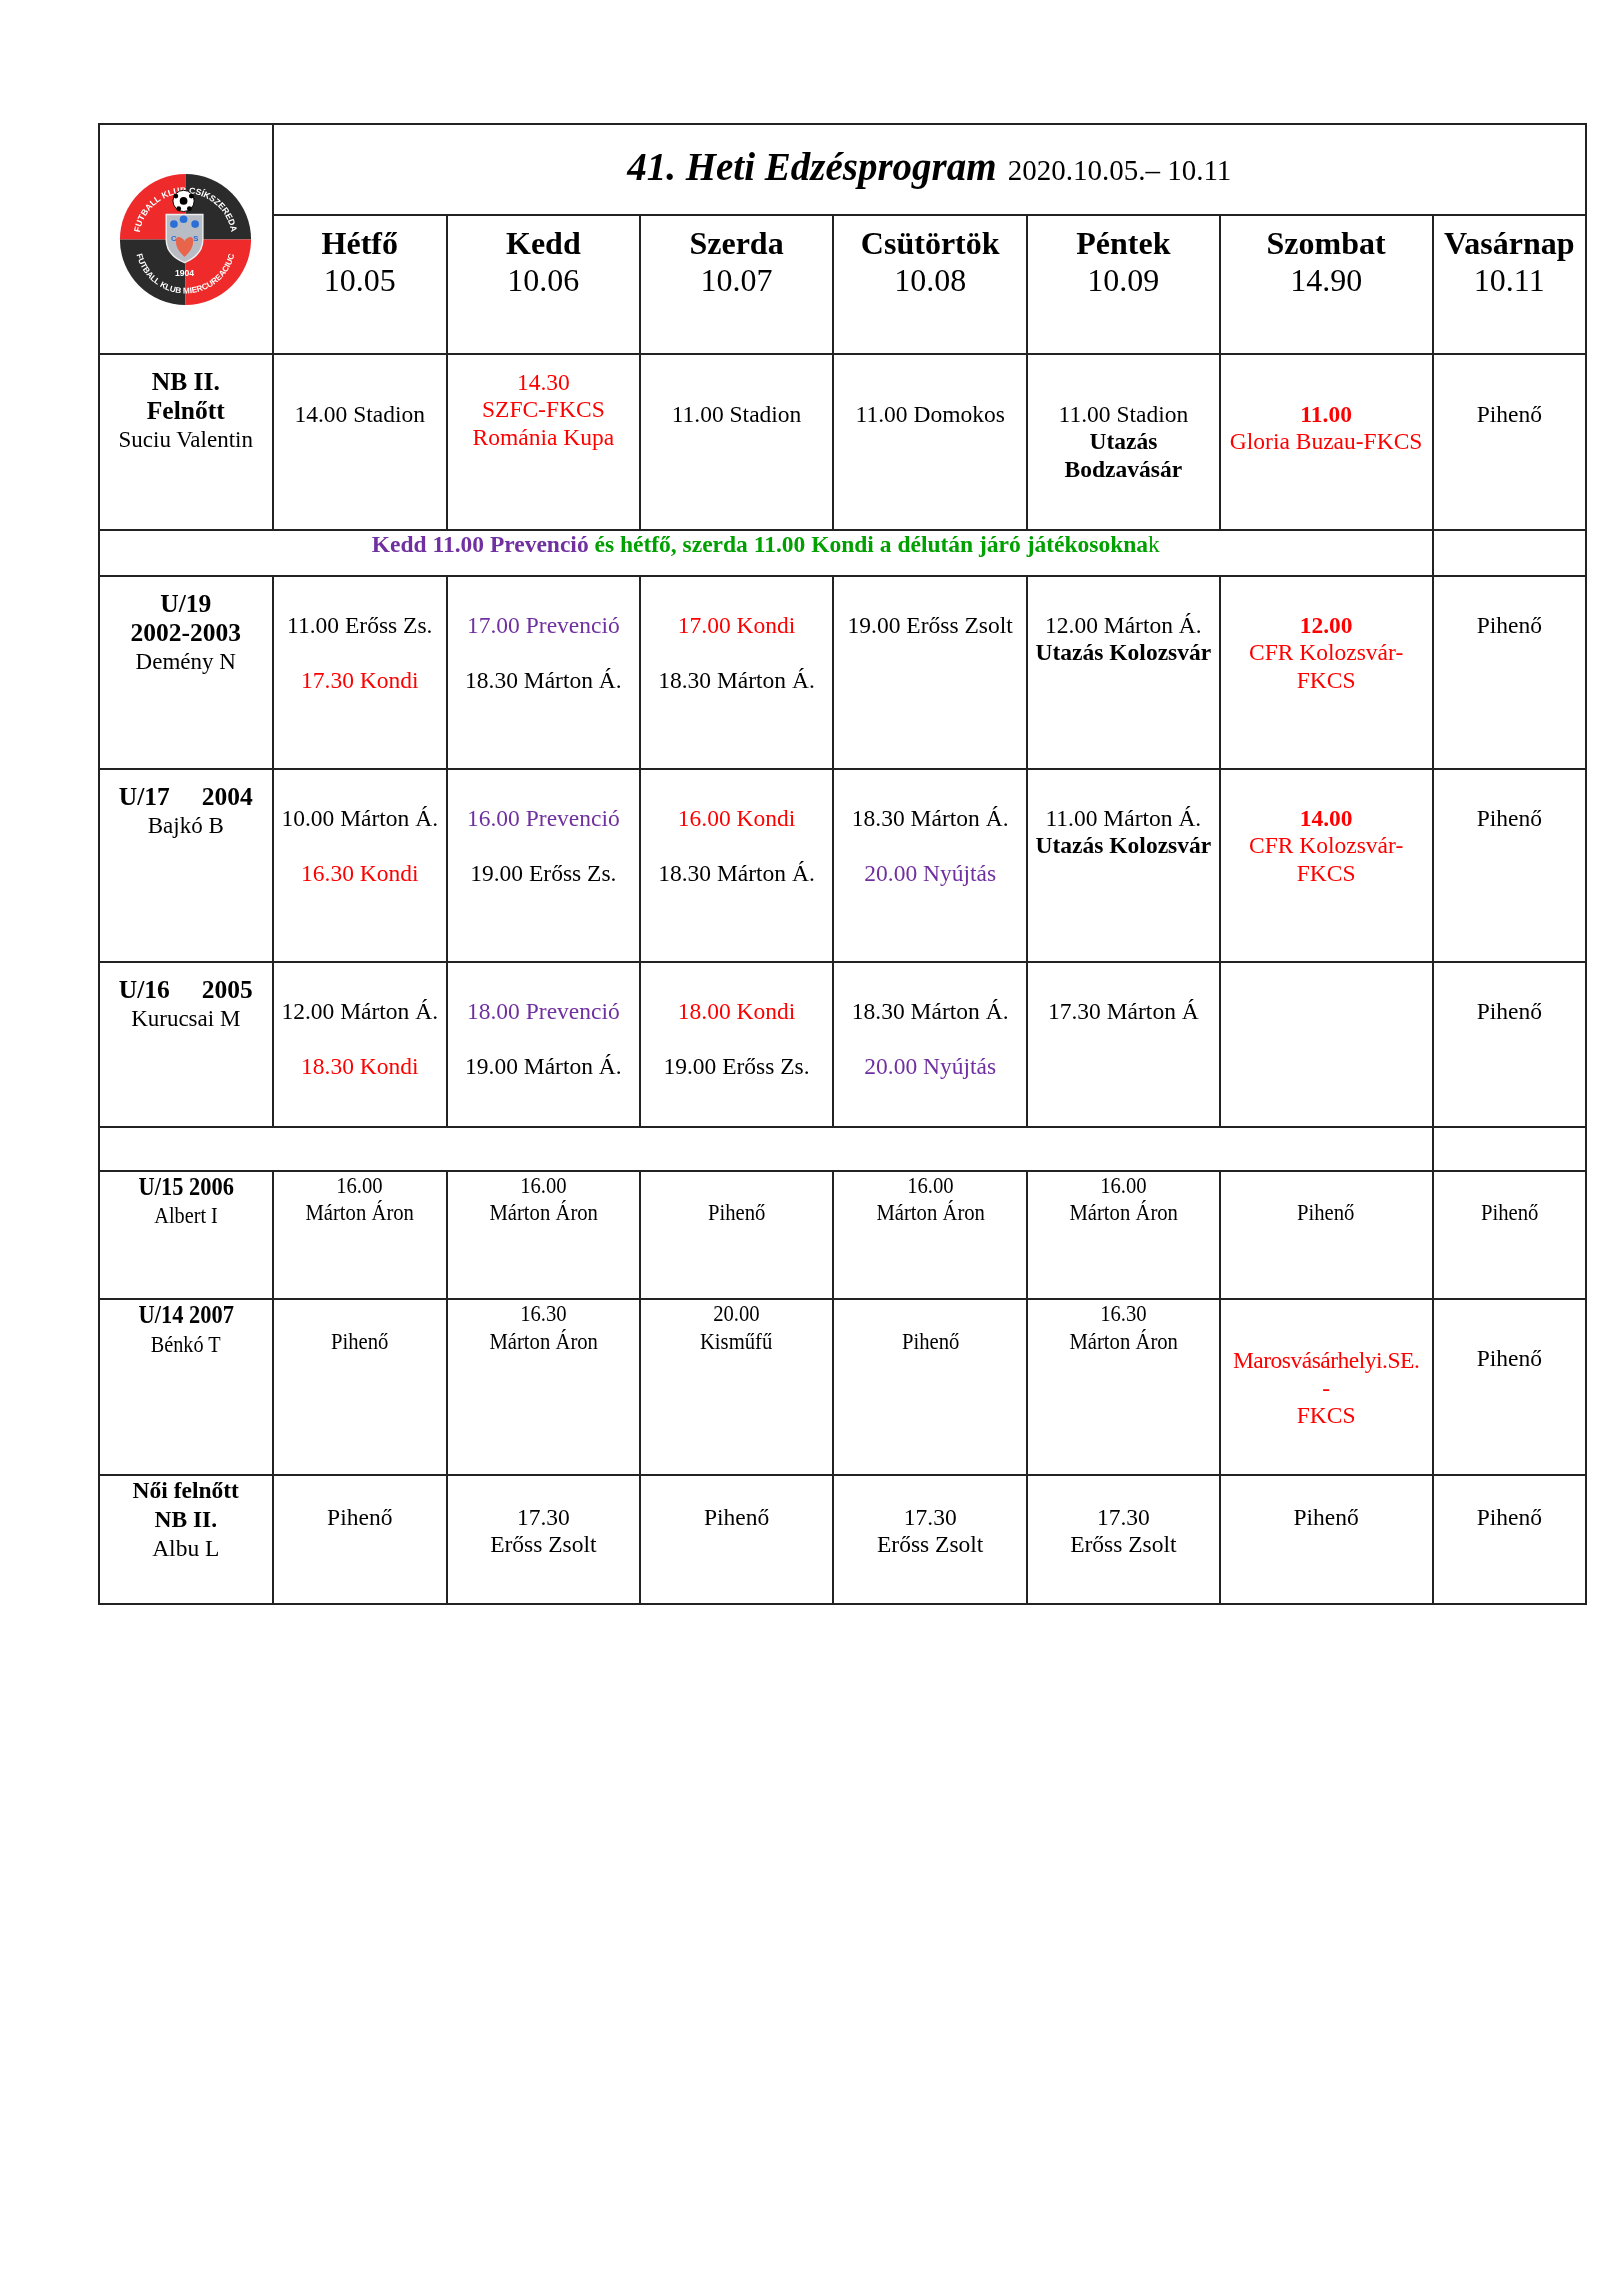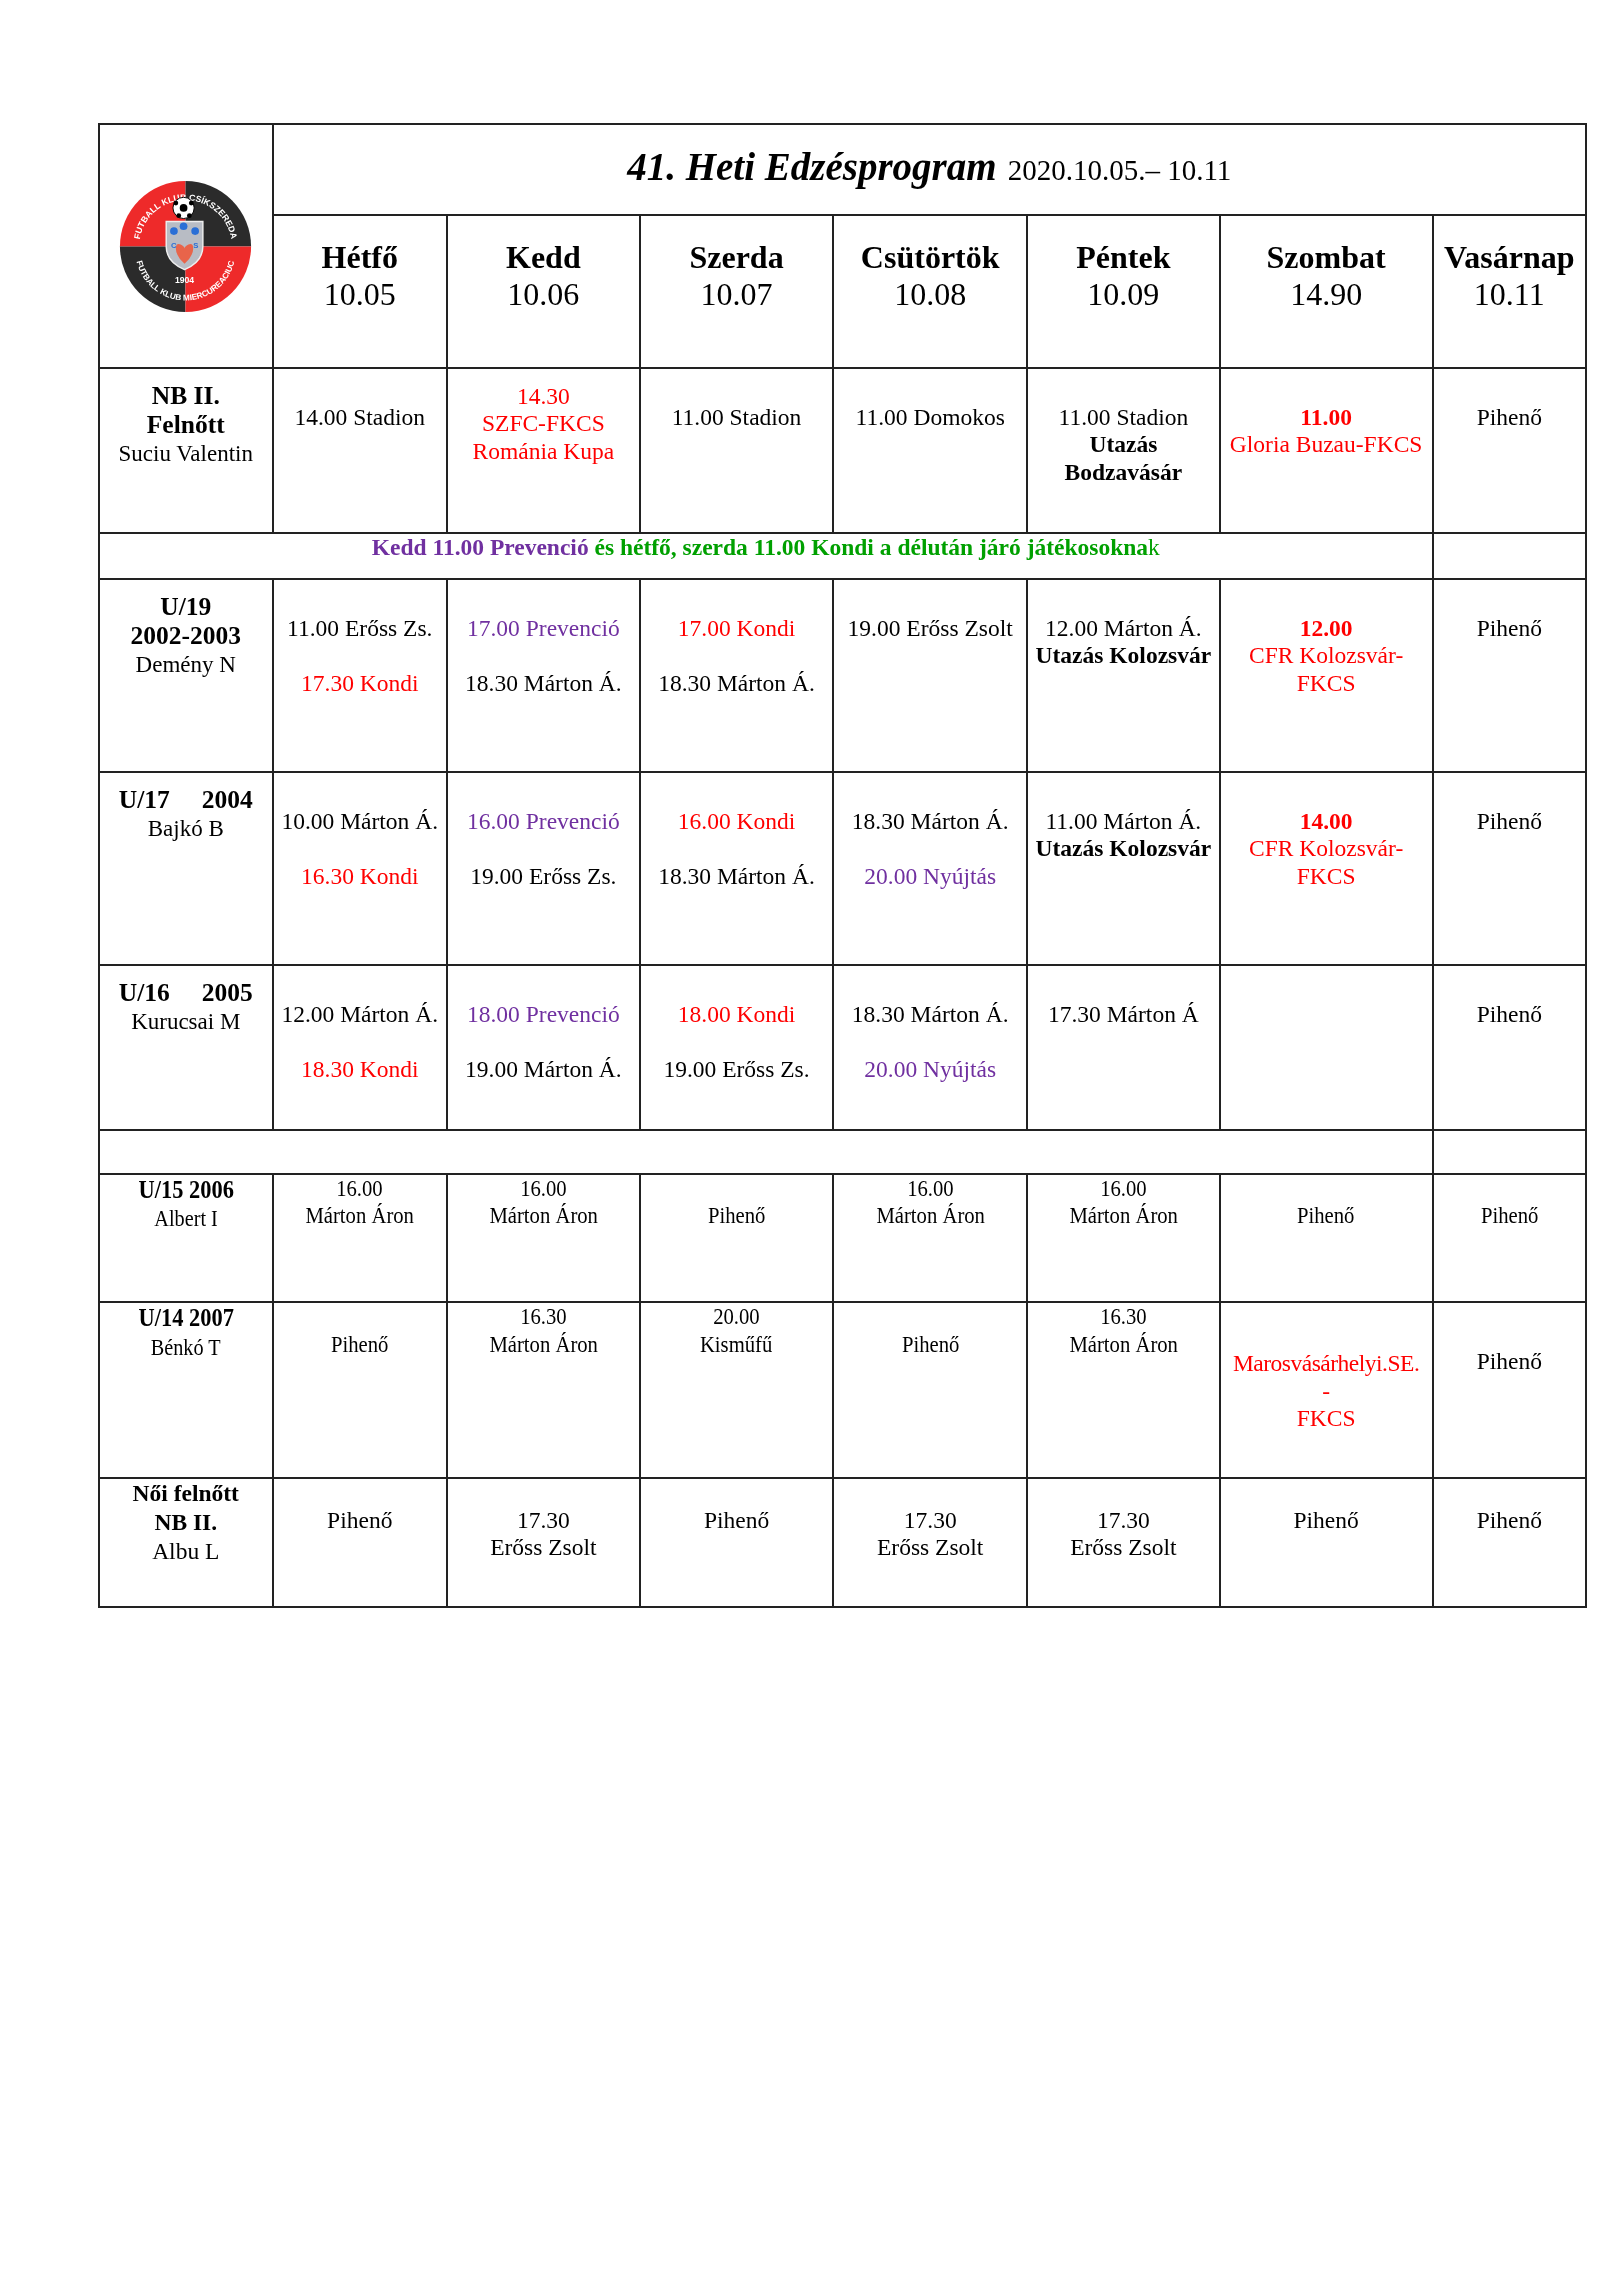--- a/index.html
+++ b/index.html
@@ -4,32 +4,32 @@
 <style>
   html, body { margin:0; padding:0; background:#ffffff; }
   body { width:1621px; height:2293px; position:relative; font-family:"Liberation Serif", "DejaVu Serif", serif; color:#000; }
   table.sched { position:absolute; left:98px; top:123px; border-collapse:collapse; table-layout:fixed; width:1489px; }
   table.sched td { border:2px solid #222; text-align:center; vertical-align:top; padding:0; font-size:23.5px; line-height:27.4px; }
   .c0{width:172px}.c1{width:173px}.c2{width:191px}.c3{width:192px}.c4{width:192px}.c5{width:191px}.c6{width:211px}.c7{width:152px}
   .logo-cell { vertical-align:middle !important; }
   .title-cell { vertical-align:middle !important; height:89px; }
   .title-main { font-weight:bold; font-style:italic; font-size:39px; }
   .title-dates { font-size:29px; margin-left:11px; }
-  .hdr td.day { height:132px; padding-top:19px; }
+  .hdr td.day { height:132px; padding-top:5px; }
   .day-name { font-weight:bold; font-size:32px; line-height:37px; display:block; margin-top:3.9px;}
   .day-date { font-size:32px; line-height:37px; display:block; }
   .lbl { padding-top:11.8px !important; }
   .bold { font-weight:bold; }
   .red { color:#ff0000; }
   .purple { color:#7030a0; }
   .green { color:#00a000; }
   .line { display:block; }
   .gap { display:block; height:28px; }
   .row-nb td { height:128px; }
-  .row-nb td.mid { padding-top:35px; }
+  .row-nb td.mid { padding-top:46px; }
   .row-note td { height:44px; vertical-align:middle; font-size:22.5px; font-weight:bold; }
   .row-note .k { font-weight:normal; }
   .row-u td { height:156px; }
   .row-u td.cell { padding-top:35px; }
   .row-u16 td { height:128px; }
   .row-u16 td.cell { padding-top:35px; }
   .row-blank td { height:42px; }
   .cond td { font-family:"Liberation Sans Narrow","Liberation Serif", serif; }
   .row-u15 td { height:99px; padding-top:5.9px; }
   .row-u14 td { height:127px; padding-top:5.9px; }

